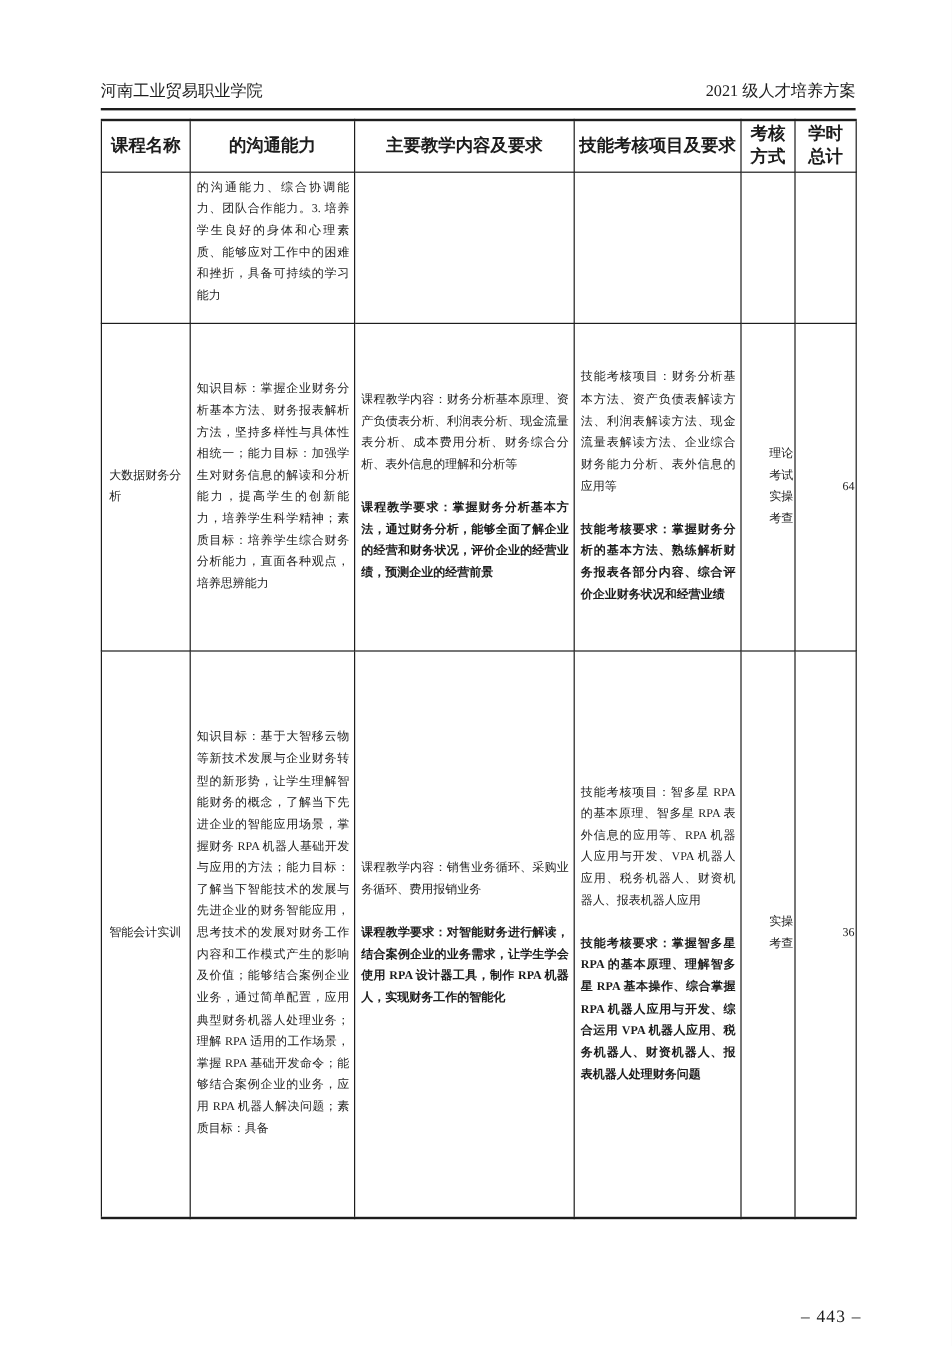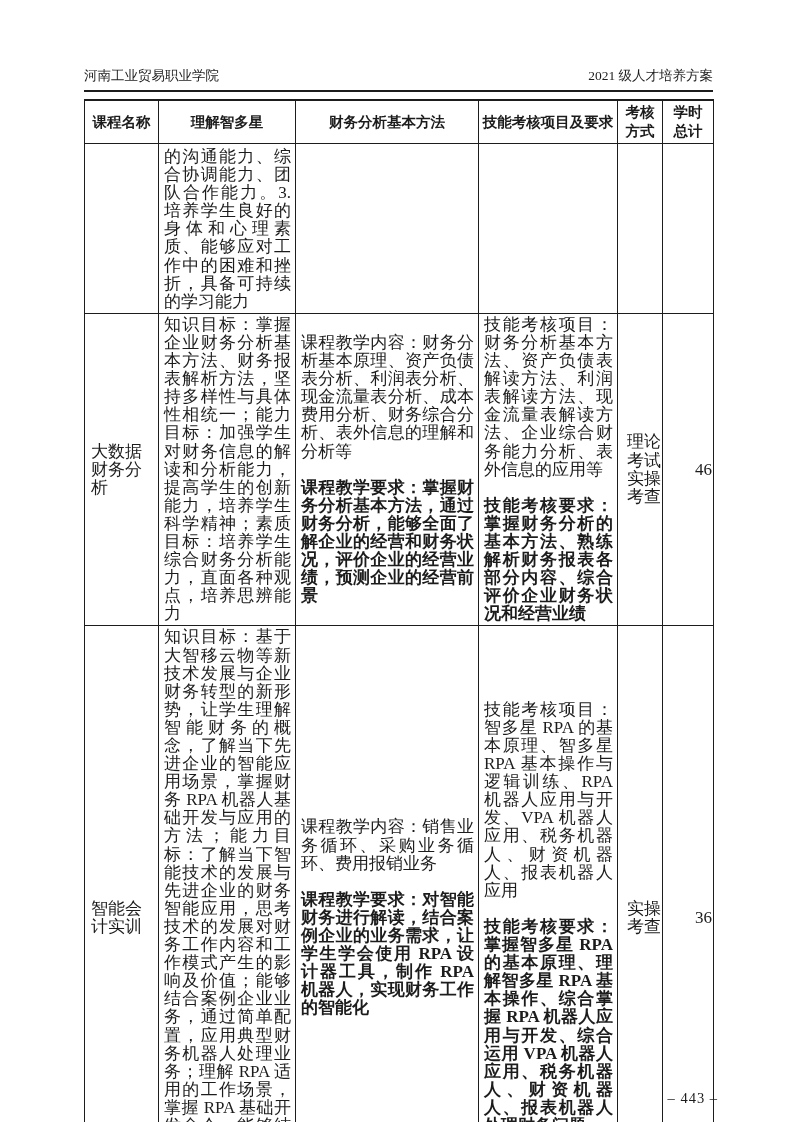--- a/index.html
+++ b/index.html
@@ -45,21 +45,21 @@
   }
   th {
     font-weight: bold;
     font-size: 14.5px;
     line-height: 19px;
     text-align: center;
     white-space: pre-line;
     padding: 2px 1px;
   }
   td {
-    font-size: 17px;
+    font-size: 10px;
     line-height: 18.1px;
     padding: 2px 4px 2px 5px;
   }
   td .para { text-align: justify; }
   td .para + .para { margin-top: 18.1px; font-weight: bold; }
   td.name-cell { text-align: left; padding-left: 6px; margin-top: 44px; }
   td.center-cell { text-align: right; white-space: pre-line; padding: 2px 1px; }
   tr.header-row   { height: 42px; padding-left: 32px; }
   tr.row-0 { height: 126px; }
   tr.row-0 td { vertical-align: top; padding-top: 4px; }
@@ -89,22 +89,22 @@
         <col style="width:74px">
         <col style="width:137px">
         <col style="width:183px">
         <col style="width:139px">
         <col style="width:45px">
         <col style="width:51px">
       </colgroup>
       <thead>
         <tr class="header-row">
           <th>课程名称</th>
-          <th>理解智多星</th>
-          <th>财务分析基本方法</th>
+          <th>的沟通能力</th>
+          <th>主要教学内容及要求</th>
           <th>技能考核项目及要求</th>
           <th>考核
 方式</th>
           <th>学时
 总计</th>
         </tr>
       </thead>
       <tbody>
 
         <tr class="row-0">
@@ -128,34 +128,34 @@
             <div class="para">课程教学要求：掌握财务分析基本方法，通过财务分析，能够全面了解企业的经营和财务状况，评价企业的经营业绩，预测企业的经营前景</div>
           </td>
           <td>
             <div class="para">技能考核项目：财务分析基本方法、资产负债表解读方法、利润表解读方法、现金流量表解读方法、企业综合财务能力分析、表外信息的应用等</div>
             <div class="para">技能考核要求：掌握财务分析的基本方法、熟练解析财务报表各部分内容、综合评价企业财务状况和经营业绩</div>
           </td>
           <td class="center-cell">理论
 考试
 实操
 考查</td>
-          <td class="center-cell">46</td>
+          <td class="center-cell">64</td>
         </tr>
 
         <tr class="row-2">
           <td class="name-cell">智能会计实训</td>
           <td>
             <div class="para">知识目标：基于大智移云物等新技术发展与企业财务转型的新形势，让学生理解智能财务的概念，了解当下先进企业的智能应用场景，掌握财务 RPA 机器人基础开发与应用的方法；能力目标：了解当下智能技术的发展与先进企业的财务智能应用，思考技术的发展对财务工作内容和工作模式产生的影响及价值；能够结合案例企业业务，通过简单配置，应用典型财务机器人处理业务；理解 RPA 适用的工作场景，掌握 RPA 基础开发命令；能够结合案例企业的业务，应用 RPA 机器人解决问题；素质目标：具备</div>
           </td>
           <td>
             <div class="para">课程教学内容：销售业务循环、采购业务循环、费用报销业务</div>
             <div class="para">课程教学要求：对智能财务进行解读，结合案例企业的业务需求，让学生学会使用 RPA 设计器工具，制作 RPA 机器人，实现财务工作的智能化</div>
           </td>
           <td>
-            <div class="para">技能考核项目：智多星 RPA 的基本原理、智多星 RPA 基本操作与逻辑训练、RPA 机器人应用与开发、VPA 机器人应用、税务机器人、财资机器人、报表机器人应用</div>
+            <div class="para">技能考核项目：智多星 RPA 的基本原理、智多星 RPA 表外信息的应用等、RPA 机器人应用与开发、VPA 机器人应用、税务机器人、财资机器人、报表机器人应用</div>
             <div class="para">技能考核要求：掌握智多星 RPA 的基本原理、理解智多星 RPA 基本操作、综合掌握 RPA 机器人应用与开发、综合运用 VPA 机器人应用、税务机器人、财资机器人、报表机器人处理财务问题</div>
           </td>
           <td class="center-cell">实操
 考查</td>
           <td class="center-cell">36</td>
         </tr>
 
       </tbody>
     </table>
   </div>

